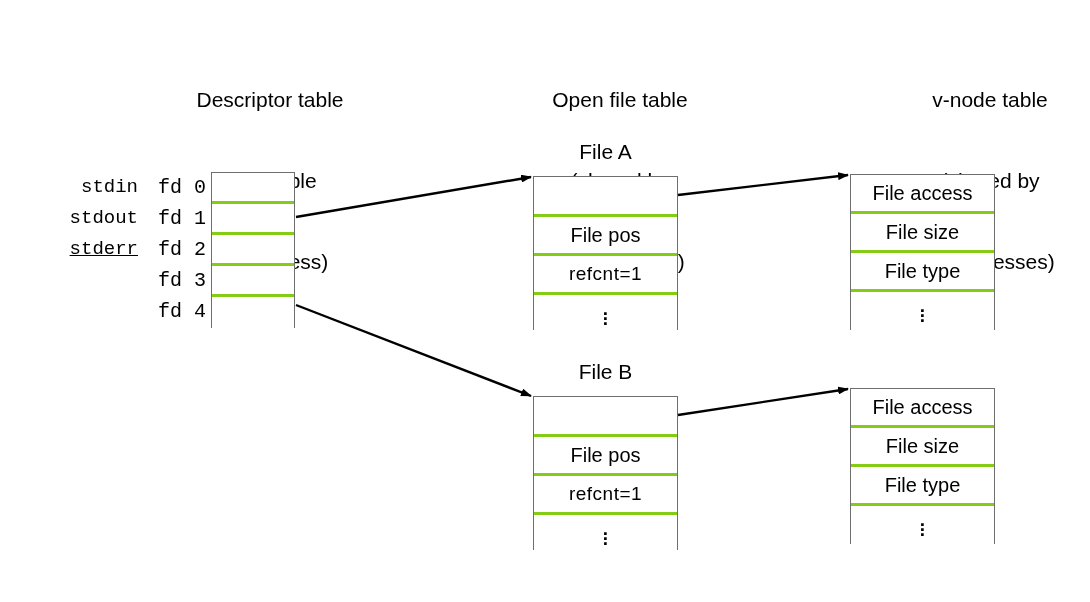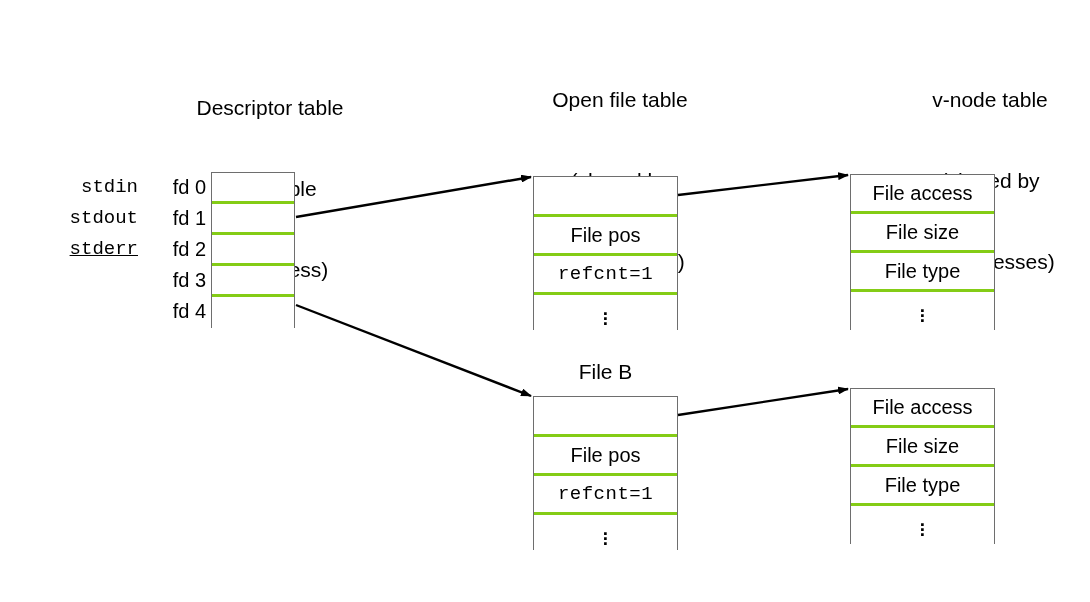--- a/index.html
+++ b/index.html
@@ -21,21 +21,21 @@
   
   .col-heading {
     position: absolute;
     text-align: center;
     font-family: "Liberation Sans", sans-serif;
     font-size: 21px;
     line-height: 27px;
     color: #000;
     white-space: pre;
   }
-  #heading-descriptor { left: 140px; top: 40px; width: 260px; }
+  #heading-descriptor { left: 140px; top: 32px; width: 260px; }
   #heading-openfile   { left: 490px; top: 32px; width: 260px; }
   #heading-vnode      { left: 862px; top: 32px; width: 256px; }
 
   
   .tbl {
     position: absolute;
     box-sizing: border-box;
     border: 1px solid #6e6e6e;
     background: #ffffff;
   }
@@ -47,21 +47,21 @@
     align-items: center;
     justify-content: center;
     font-family: "Liberation Sans", sans-serif;
     font-size: 20px;
     color: #000;
     white-space: nowrap;
     overflow: hidden;
   }
   .tbl .row:last-child { border-bottom: none; }
   .row.mono {
-    font-family: Liberation Mono, monospace;
+    font-family: Liberation Sans, sans-serif;
     font-size: 19px;
     letter-spacing: .5px;
   }
   .row.dots {
     font-size: 20px;
     letter-spacing: 0;
   }
   .vdots {
     display: inline-block;
     line-height: 5px;
@@ -79,21 +79,21 @@
     height: 156px;
   }
   #descriptor-table .row { height: 31px; }
 
   
   .fd-label {
     position: absolute;
     left: 148px;
     width: 58px;
     text-align: right;
-    font-family: Liberation Sans, sans-serif;
+    font-family: Liberation Mono, monospace;
     font-size: 20px;
     line-height: 31px;
     height: 31px;
     color: #000;
     white-space: nowrap;
   }
   .std-label {
     position: absolute;
     left: 12px;
     width: 126px;
@@ -176,20 +176,21 @@
   <div class="fd-label" style="top:296px;">fd 4</div>
 
   <div class="tbl" id="descriptor-table">
     <div class="row"></div>
     <div class="row"></div>
     <div class="row"></div>
     <div class="row"></div>
     <div class="row"></div>
   </div>
 
+  <div class="file-caption" id="file-a-caption">File A</div>
   <div class="tbl file-table" id="file-a-table">
     <div class="row first"></div>
     <div class="row">File pos</div>
     <div class="row mono">refcnt=1</div>
     <div class="row dots">
       <span class="vdots">
           <span>.</span>
           <span>.</span>
           <span>.</span>
         </span>

